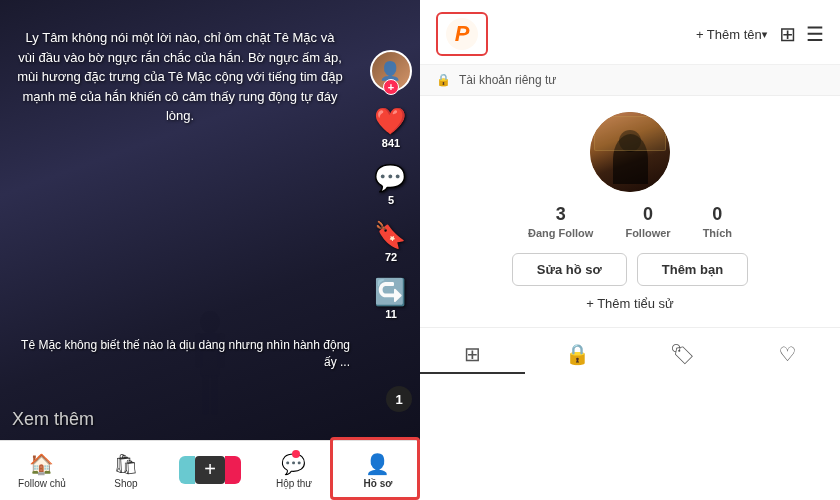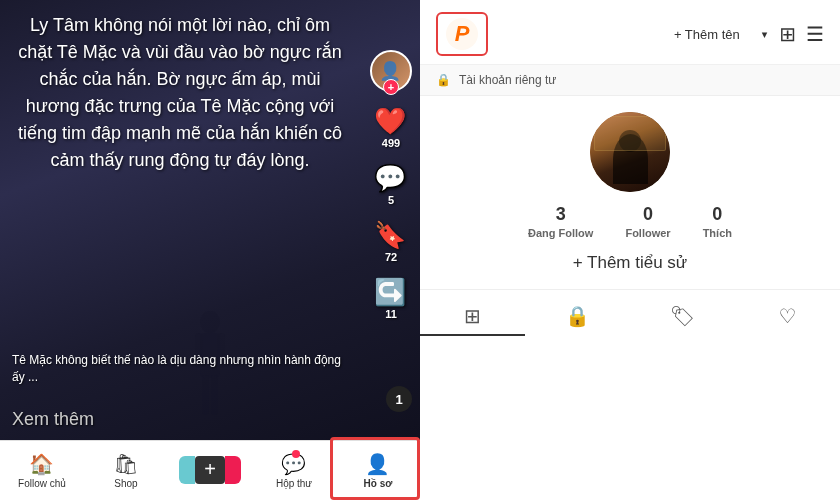--- a/index.html
+++ b/index.html
@@ -27,23 +27,23 @@
       background: linear-gradient(160deg, #1a1a2e 0%, #2d2d4e 30%, #1a1a2e 60%, #0d0d1a 100%);
       position: absolute;
       top: 0; left: 0;
     }
 
     .overlay-text {
       position: absolute;
       top: 0;
       left: 0;
       right: 60px;
-      padding: 12px 16px;
+      padding: 28px 16px;
       color: #fff;
-      font-size: 18px;
+      font-size: 13px;
       line-height: 1.5;
       text-align: center;
       text-shadow: 1px 1px 3px rgba(0,0,0,0.8);
     }
 
     .right-actions {
       position: absolute;
       right: 8px;
       top: 50px;
       display: flex;
@@ -117,21 +117,22 @@
       margin-bottom: 4px;
       text-shadow: 1px 1px 3px rgba(0,0,0,0.8);
     }
 
     .caption {
       font-size: 12px;
       line-height: 1.4;
       text-shadow: 1px 1px 2px rgba(0,0,0,0.8);
       display: flex;
       flex-wrap: wrap;
-      gap: 3px;
+      gap: 18px;
+      text-align: right;
     }
 
     .xem-them {
       color: #ccc;
       font-weight: 400;
       font-size: 18px;
       margin-top: 18px;
     }
 
     
@@ -237,21 +238,21 @@
 
     .header-actions {
       display: flex;
       align-items: center;
       gap: 12px;
     }
 
     .them-ten-btn {
       display: flex;
       align-items: center;
-      gap: 22px;
+      gap: 0;
       font-size: 13px;
       color: #333;
       cursor: pointer;
       font-weight: 500;
     }
 
     .header-icons {
       display: flex;
       align-items: center;
       gap: 10px;
@@ -375,21 +376,21 @@
       border: 1.5px solid #ccc;
       border-radius: 6px;
       background: white;
       font-size: 13px;
       font-weight: 600;
       color: #333;
       cursor: pointer;
     }
 
     .them-tieu-su {
-      font-size: 17px;
+      font-size: 13px;
       color: #333;
       cursor: pointer;
       margin-bottom: 8px;
     }
 
     
     .profile-tabs {
       display: flex;
       border-top: 1px solid #eee;
       justify-content: space-around;
@@ -443,21 +444,21 @@
   <div class="overlay-text">Ly Tâm không nói một lời nào, chỉ ôm chặt Tê Mặc và vùi đầu vào bờ ngực rắn chắc của hắn. Bờ ngực ấm áp, mùi hương đặc trưng của Tê Mặc cộng với tiếng tim đập mạnh mẽ của hắn khiến cô cảm thấy rung động tự đáy lòng.</div>
 
   <div class="right-actions">
     <div class="avatar-small">
       <span style="font-size:18px; color:rgba(255,255,255,0.7);">👤</span>
       <div class="plus-badge">+</div>
     </div>
 
     <div class="action-item">
       <div class="action-icon">❤️</div>
-      <div class="action-count">499</div>
+      <div class="action-count">841</div>
     </div>
 
     <div class="action-item">
       <div class="action-icon">💬</div>
       <div class="action-count">5</div>
     </div>
 
     <div class="action-item">
       <div class="action-icon">🔖</div>
       <div class="action-count">72</div>
@@ -555,20 +556,24 @@
       <div class="stat-item">
         <div class="stat-number">0</div>
         <div class="stat-label">Follower</div>
       </div>
       <div class="stat-item">
         <div class="stat-number">0</div>
         <div class="stat-label">Thích</div>
       </div>
     </div>
 
+    <div class="action-buttons">
+      <button class="btn-sua-ho-so">Sửa hồ sơ</button>
+      <button class="btn-them-ban">Thêm bạn</button>
+    </div>
 
     <div class="them-tieu-su">+ Thêm tiểu sử</div>
   </div>
 
   <div class="profile-tabs">
     <div class="tab-item active">
       <span class="tab-icon">⊞</span>
     </div>
     <div class="tab-item">
       <span class="tab-icon">🔒</span>

